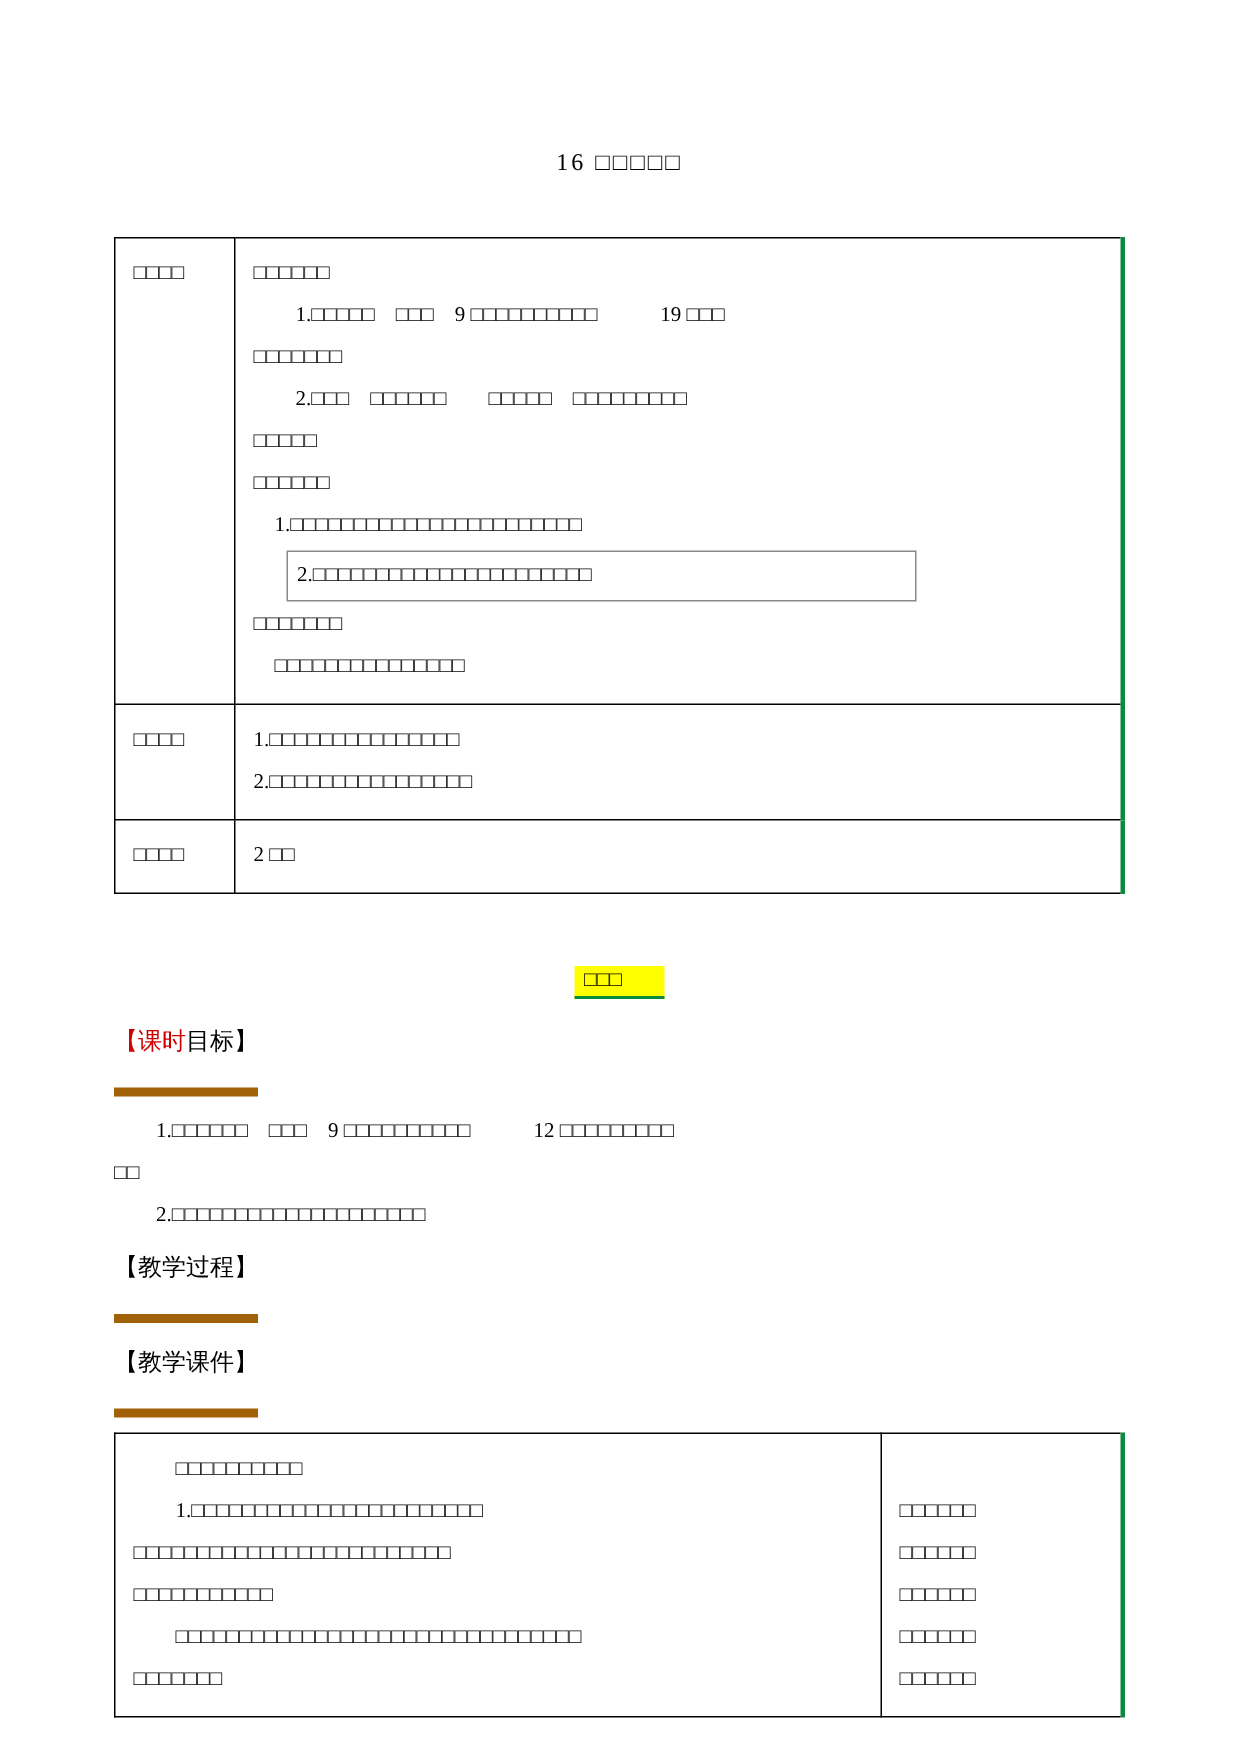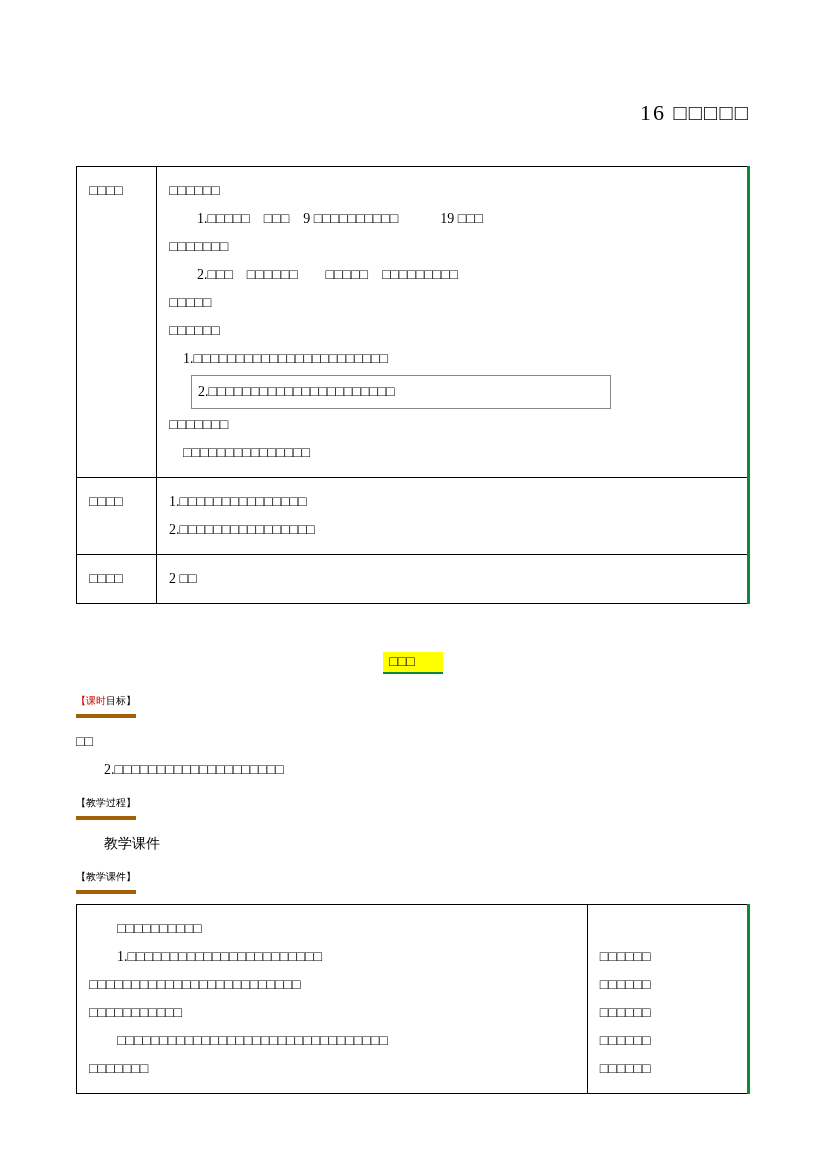--- a/index.html
+++ b/index.html
@@ -6,22 +6,22 @@
 body {
   background: #fff;
   font-family: "SimSun", "宋体", serif;
   font-size: 14px;
   color: #000;
   width: 826px;
   min-height: 1168px;
   padding: 100px 76px 40px 76px;
 }
 .title {
-  text-align: right;
-  font-size: 22px;
+  text-align: center;
+  font-size: 16px;
   margin-bottom: 40px;
   letter-spacing: 2px;
   font-family: Liberation Serif, serif;
 }
 .outer-table {
   width: 100%;
   border-collapse: collapse;
   position: relative;
 }
 .outer-table td {
@@ -39,24 +39,24 @@
 .line { display: block; }
 .boxed {
   border: 1px solid #888;
   padding: 2px 6px;
   margin: 2px 0 2px 8px;
   display: inline-block;
   width: 420px;
 }
 .section-heading {
   display: inline-block;
-  border-bottom: 4px solid #a16207;
-  padding-bottom: 6px;
+  border-bottom: 6px solid #a16207;
+  padding-bottom: 20px;
   margin-bottom: 6px;
-  font-size: 10px;
+  font-size: 16px;
 }
 .section-heading .red { color: #c00; }
 .lesson-marker {
   text-align: center;
   margin: 48px 0 18px 0;
 }
 .lesson-marker span {
   background: #ffff00;
   border-bottom: 2px solid #0a8a3a;
   padding: 2px 28px 2px 6px;
@@ -121,30 +121,28 @@
 
 <div class="lesson-marker">
   <span>□□□</span>
 </div>
 
 <div class="sect">
   <span class="section-heading">
     <span class="red">【课时</span><span>目标】</span>
   </span>
   <div class="body-text">
+    <span class="i1">1.□□□□□□　□□□　9 □□□□□□□□□□　　　12 □□□□□□□□□</span>
     <span class="i0">□□</span>
     <span class="i1">2.□□□□□□□□□□□□□□□□□□□□</span>
   </div>
 </div>
 
 <div class="sect">
   <span class="section-heading">【教学过程】</span>
-  <div class="body-text">
-    <span class="i1">教学课件</span>
-  </div>
 </div>
 
 <div class="sect">
   <span class="section-heading">【教学课件】</span>
   <table class="process-table">
     <tbody>
         <tr>
       <td class="process-left">
         <span class="indent1">□□□□□□□□□□</span>
         <span class="indent1">1.□□□□□□□□□□□□□□□□□□□□□□□</span>

